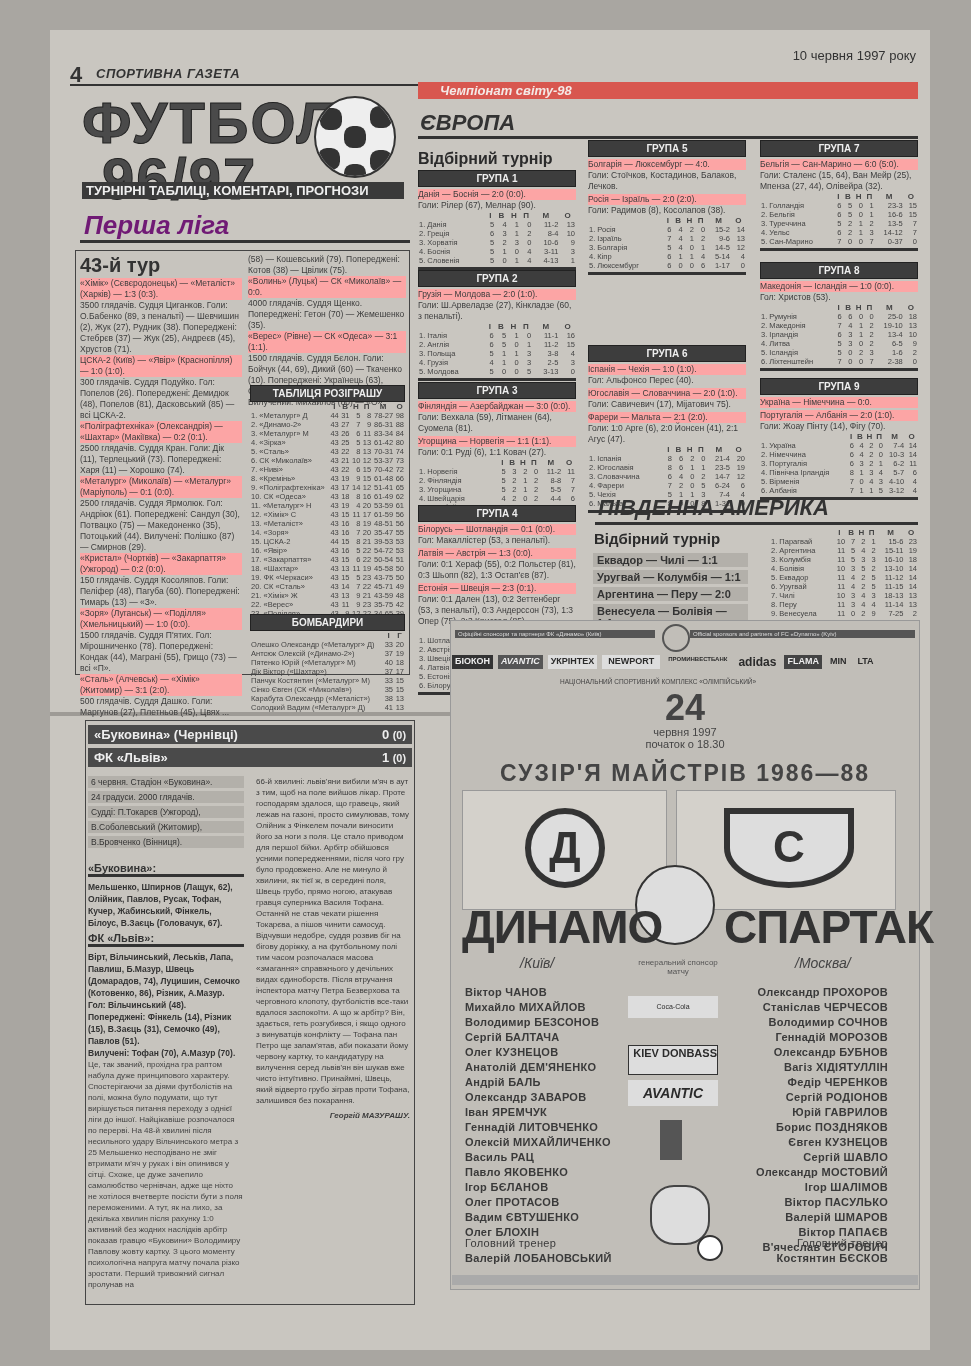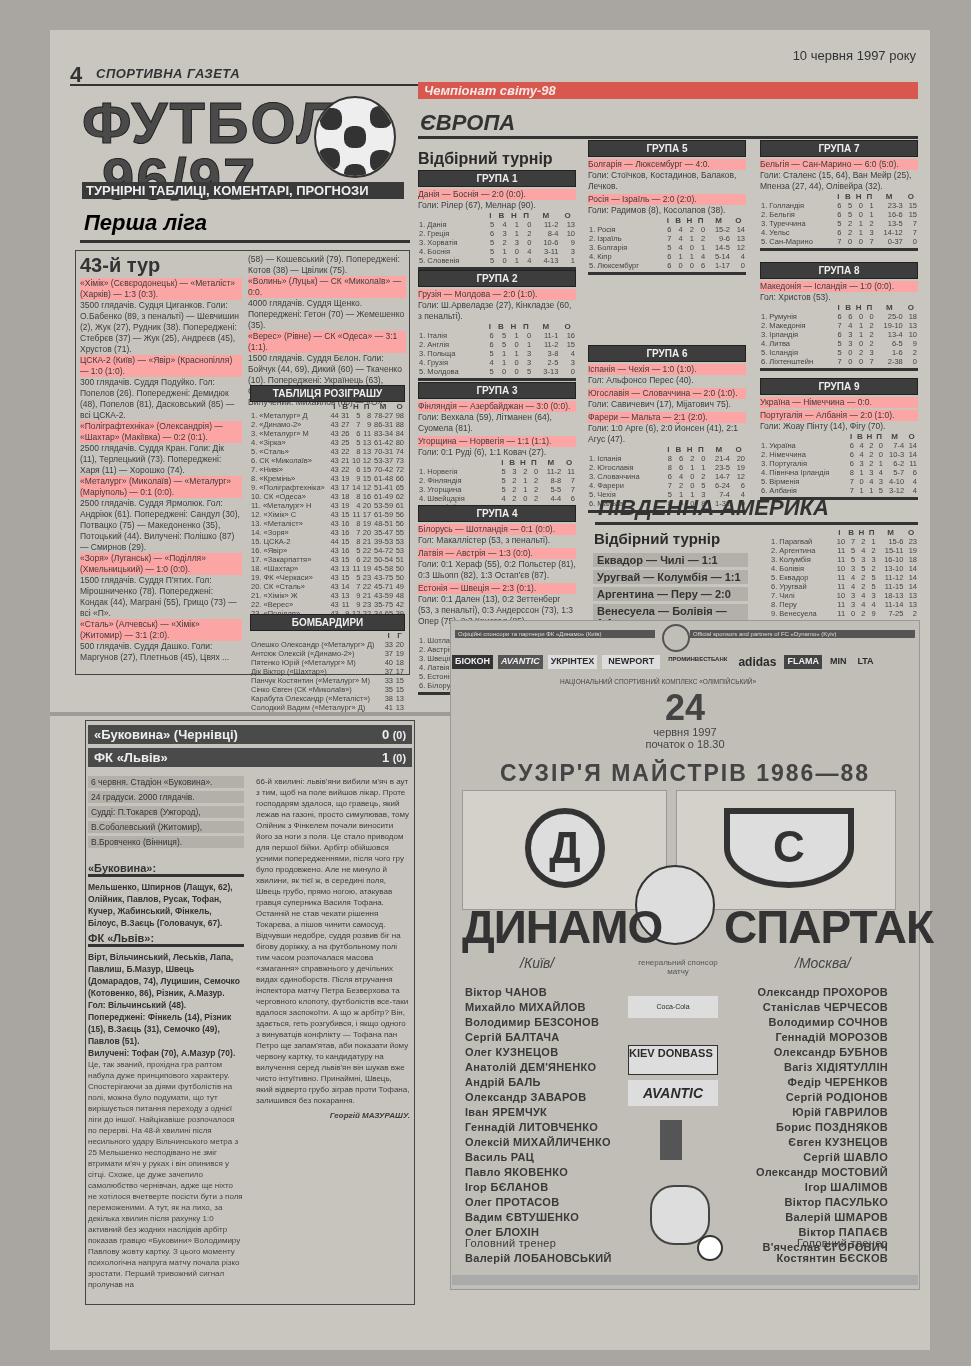--- a/index.html
+++ b/index.html
@@ -8,30 +8,30 @@
 .fold{position:absolute;left:50px;top:712px;width:400px;height:4px;background:#9e9b96}
 .abs{position:absolute}
 .hdr-date{right:55px;top:48px;font-size:13px;color:#333}
 .pgnum{left:70px;top:62px;font-size:22px;font-weight:bold;color:#333}
 .paper{left:96px;top:66px;font-size:13px;font-style:italic;font-weight:bold;color:#333;letter-spacing:.5px}
 .rule{height:3px;background:#333}
 .title1{left:82px;top:95px;font-size:58px;font-weight:900;color:#4a4a4a;letter-spacing:2px;line-height:56px;-webkit-text-stroke:1px #222}
 .ball{left:314px;top:96px;width:82px;height:82px;border-radius:50%;background:#eee;border:2px solid #333;overflow:hidden}
 .ball i{position:absolute;width:22px;height:22px;background:#333;border-radius:40%}
 .blackbar{background:#3a3a3a;color:#eee;font-weight:bold;font-size:13px;padding:1px 4px}
-.sub-italic{font-style:italic;font-weight:bold;font-size:22px;color:#000000}
+.sub-italic{font-style:italic;font-weight:bold;font-size:26px;color:#701a75}
 .box{border:1.5px solid #444;background:#c7c4be}
 .txt{font-size:8.5px;line-height:11px;color:#3c3c3c}
 .hl{background:#fca5a5;font-weight:normal}
 .grp-h{background:#3d3d3d;color:#eee;text-align:center;font-weight:bold;font-size:10px;padding:2px 0;border:1px solid #222}
 table{border-collapse:collapse;width:100%}
 td,th{font-size:7.5px;line-height:9px;color:#444;padding:0 1px}
 th{font-size:8px}
 td.n{text-align:right}
-.redbar{background:#d8574f;color:#f4e9e6;font-style:italic;font-weight:bold;font-size:13px;padding:1px 6px}
+.redbar{background:#d8574f;color:#f4e9e6;font-style:italic;font-weight:bold;font-size:13px;padding:1px 22px}
 .ad{left:450px;top:620px;width:470px;height:670px;background:#c1beb8;border:1px solid #999}
 .names{font-size:11px;font-weight:bold;color:#3a3a3a;line-height:15px;letter-spacing:.3px}
 .bigteam{font-size:46px;font-weight:900;color:#333;letter-spacing:-1px}
 .scorebar{background:#4a4a4a;color:#eee;font-weight:bold;font-size:13px;padding:2px 6px;display:flex;justify-content:space-between}
 .grayline{background:#b3b0aa;font-size:8.5px;padding:1px 3px;margin-bottom:3px;color:#333}
 .sa-row{background:#b3b0aa;font-size:11px;font-weight:bold;padding:1px 4px;margin-bottom:3px;color:#333}
 </style>
 </head>
 <body>
 
@@ -70,20 +70,24 @@
       <div class="hl">ЦСКА-2 (Київ) — «Явір» (Краснопілля) — 1:0 (1:0).</div>
       <div>300 глядачів. Суддя Подуйко. Гол: Попелов (26). Попереджені: Демидюк (48), Попелов (81), Дасковський (85) — всі ЦСКА-2.</div>
     </div>
   <div>
       <div class="hl">«Поліграфтехніка» (Олександрія) — «Шахтар» (Макіївка) — 0:2 (0:1).</div>
       <div>2500 глядачів. Суддя Кран. Голи: Дік (11), Терлецький (73). Попереджені: Харя (11) — Хорошко (74).</div>
     </div>
   <div>
       <div class="hl">«Металург» (Миколаїв) — «Металург» (Маріуполь) — 0:1 (0:0).</div>
       <div>2500 глядачів. Суддя Ярмолюк. Гол: Андріюк (61). Попереджені: Сандул (30), Потвацко (75) — Македоненко (35), Потоцький (44). Вилучені: Полішко (87) — Смирнов (29).</div>
+    </div>
+  <div>
+      <div class="hl">«Кристал» (Чортків) — «Закарпаття» (Ужгород) — 0:2 (0:0).</div>
+      <div>150 глядачів. Суддя Косоляпов. Голи: Пеліфер (48), Пагуба (60). Попереджені: Тимарь (13) — «З».</div>
     </div>
   <div>
       <div class="hl">«Зоря» (Луганськ) — «Поділля» (Хмельницький) — 1:0 (0:0).</div>
       <div>1500 глядачів. Суддя П'ятих. Гол: Мірошниченко (78). Попереджені: Кондак (44), Маграні (55), Грищо (73) — всі «П».</div>
     </div>
   <div>
       <div class="hl">«Сталь» (Алчевськ) — «Хімік» (Житомир) — 3:1 (2:0).</div>
       <div>500 глядачів. Суддя Дашко. Голи: Маргунов (27), Плетньов (45), Цвях ...</div>
     </div>
 </div>
@@ -1277,21 +1281,21 @@
     <div>Євген КУЗНЕЦОВ</div>
     <div>Сергій ШАВЛО</div>
     <div>Олександр МОСТОВИЙ</div>
     <div>Ігор ШАЛІМОВ</div>
     <div>Віктор ПАСУЛЬКО</div>
     <div>Валерій ШМАРОВ</div>
     <div>Віктор ПАПАЄВ</div>
     <div>В'ячеслав ЄГОРОВИЧ</div>
   </div>
 <div class="abs" style="left:628px;top:996px;width:90px;height:22px;background:#ddd;font-size:7px;text-align:center;line-height:22px">Coca-Cola</div>
-<div class="abs" style="left:628px;top:1045px;width:90px;height:30px;background:#ddd;border:1px solid #333;font-size:11px;font-weight:900;text-align:left;line-height:14px">KIEV DONBASS</div>
+<div class="abs" style="left:628px;top:1045px;width:90px;height:30px;background:#ddd;border:1px solid #333;font-size:11px;font-weight:900;text-align:right;line-height:14px">KIEV DONBASS</div>
 <div class="abs" style="left:628px;top:1080px;width:90px;height:26px;background:#ddd;font-size:14px;font-weight:900;font-style:italic;text-align:center;line-height:26px">AVANTIC</div>
 <div class="abs" style="left:660px;top:1120px;width:22px;height:40px;background:#555"></div>
 <div class="abs" style="left:650px;top:1185px;width:60px;height:60px;border-radius:40%;background:#ddd;border:2px solid #444"></div>
 <div class="abs" style="left:697px;top:1235px;width:26px;height:26px;border-radius:50%;background:#fff;border:2px solid #333"></div>
 <div class="abs names" style="left:465px;top:1236px">
   <div style="font-weight:normal">Головний тренер</div>
   <div>Валерій ЛОБАНОВСЬКИЙ</div>
 </div>
 <div class="abs names" style="left:720px;top:1236px;width:168px;text-align:right">
   <div style="font-weight:normal">Головний тренер</div>

